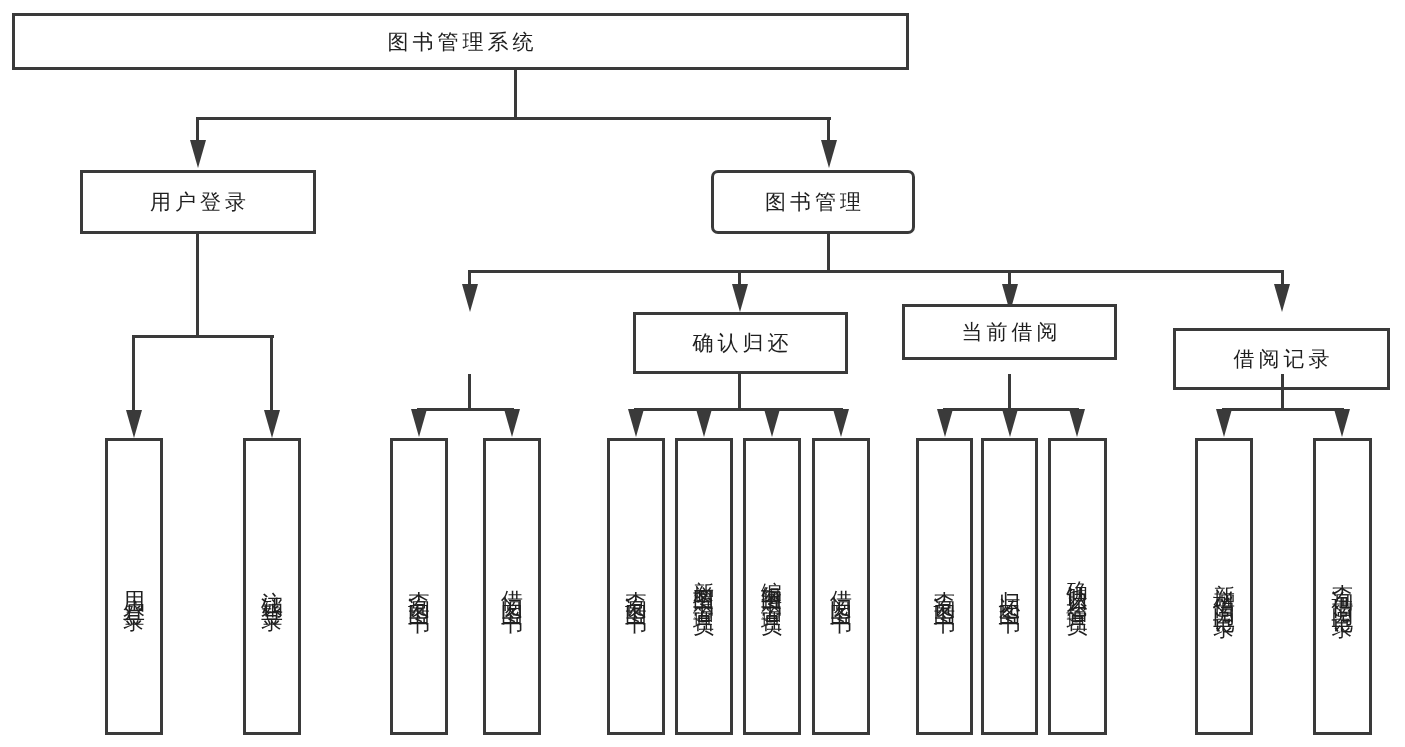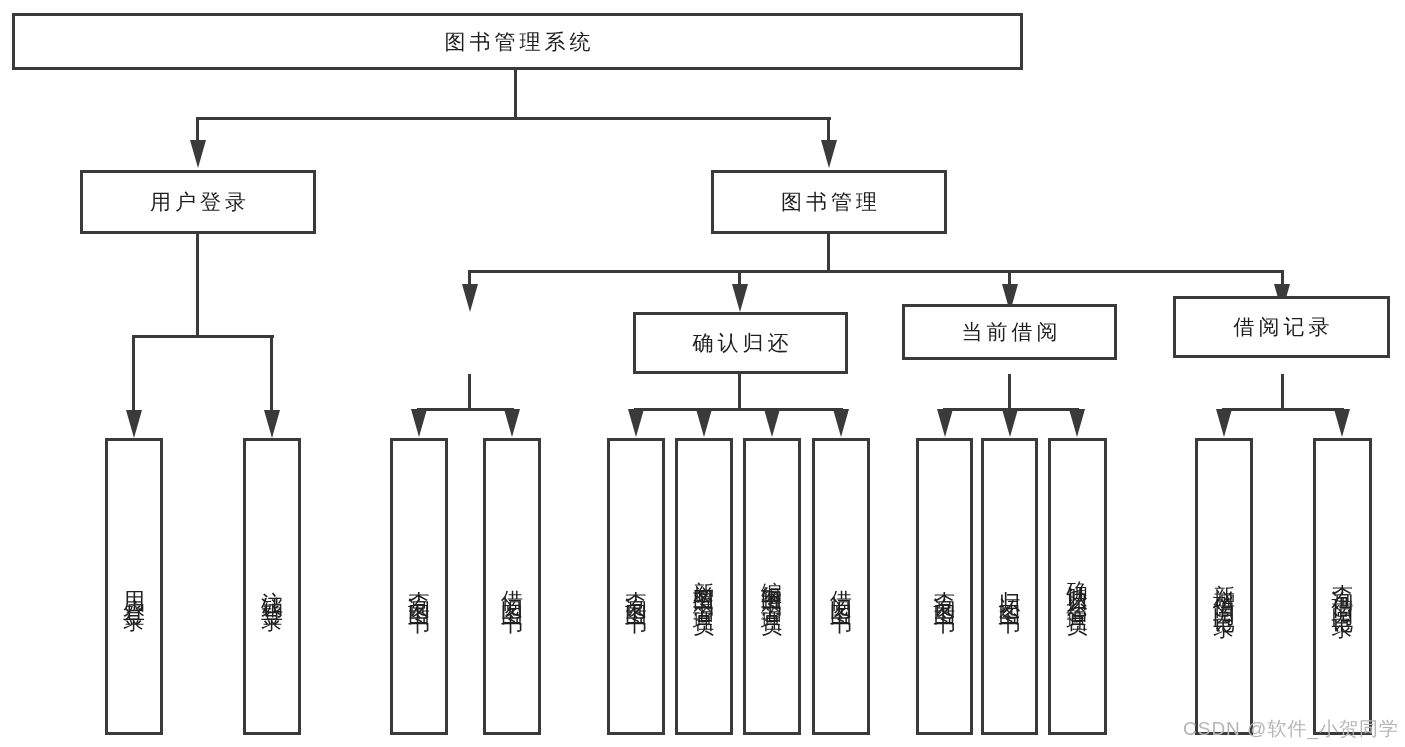--- a/index.html
+++ b/index.html
@@ -63,35 +63,35 @@
     color:var(--wm);
     letter-spacing:1px;
     white-space:nowrap;
   }
 </style>
 </head>
 <body>
 
 <div class="stage">
 
-  <div class="node" style="left:12px;top:13px;width:1011px;height:57px;text-align:center;">
+  <div class="node" style="left:12px;top:13px;width:897px;height:57px;text-align:center;">
     <span>图书管理系统</span>
   </div>
 
   <div class="vline" style="left:514px;top:68px;height:52px;"></div>
   <div class="hline" style="left:197px;top:117px;width:634px;"></div>
   <div class="vline" style="left:196px;top:117px;height:28px;"></div>
   <div class="vline" style="left:827px;top:117px;height:28px;"></div>
   <div class="arrow" style="left:190px;top:140px;"></div>
   <div class="arrow" style="left:821px;top:140px;"></div>
 
   <div class="node" style="left:80px;top:170px;width:236px;height:64px;">
     <span>用户登录</span>
   </div>
-  <div class="node" style="left:711px;top:170px;width:236px;height:64px;">
+  <div class="node" style="left:711px;top:170px;width:204px;height:64px;border-radius:7px;">
     <span>图书管理</span>
   </div>
 
   <div class="vline" style="left:196px;top:233px;height:103px;"></div>
   <div class="hline" style="left:132px;top:335px;width:142px;"></div>
   <div class="vline" style="left:132px;top:335px;height:79px;"></div>
   <div class="vline" style="left:270px;top:335px;height:79px;"></div>
   <div class="arrow" style="left:126px;top:410px;"></div>
   <div class="arrow" style="left:264px;top:410px;"></div>
 
@@ -105,21 +105,21 @@
   <div class="arrow" style="left:732px;top:284px;"></div>
   <div class="arrow" style="left:1002px;top:284px;"></div>
   <div class="arrow" style="left:1274px;top:284px;"></div>
 
   <div class="node" style="left:633px;top:312px;width:215px;height:62px;">
     <span>确认归还</span>
   </div>
   <div class="node" style="left:902px;top:304px;width:215px;height:56px;">
     <span>当前借阅</span>
   </div>
-  <div class="node" style="left:1173px;top:296px;width:217px;height:62px;">
+  <div class="node" style="left:1173px;top:328px;width:217px;height:62px;">
     <span>借阅记录</span>
   </div>
 
   <div class="vline" style="left:468px;top:374px;height:37px;"></div>
   <div class="hline" style="left:417px;top:408px;width:97px;"></div>
   <div class="arrow" style="left:411px;top:409px;"></div>
   <div class="arrow" style="left:504px;top:409px;"></div>
 
   <div class="vline" style="left:738px;top:374px;height:37px;"></div>
   <div class="hline" style="left:634px;top:408px;width:209px;"></div>
@@ -176,15 +176,14 @@
     <span>确认归还（管理员）</span>
   </div>
 
   <div class="leaf" style="left:1195px;top:438px;width:58px;height:297px;">
     <span>新增借阅记录</span>
   </div>
   <div class="leaf" style="left:1313px;top:438px;width:59px;height:297px;">
     <span>查询借阅记录</span>
   </div>
 
-  <div class="watermark">CSDN @软件_小贺同学</div>
 
 </div>
 
 </body></html>

